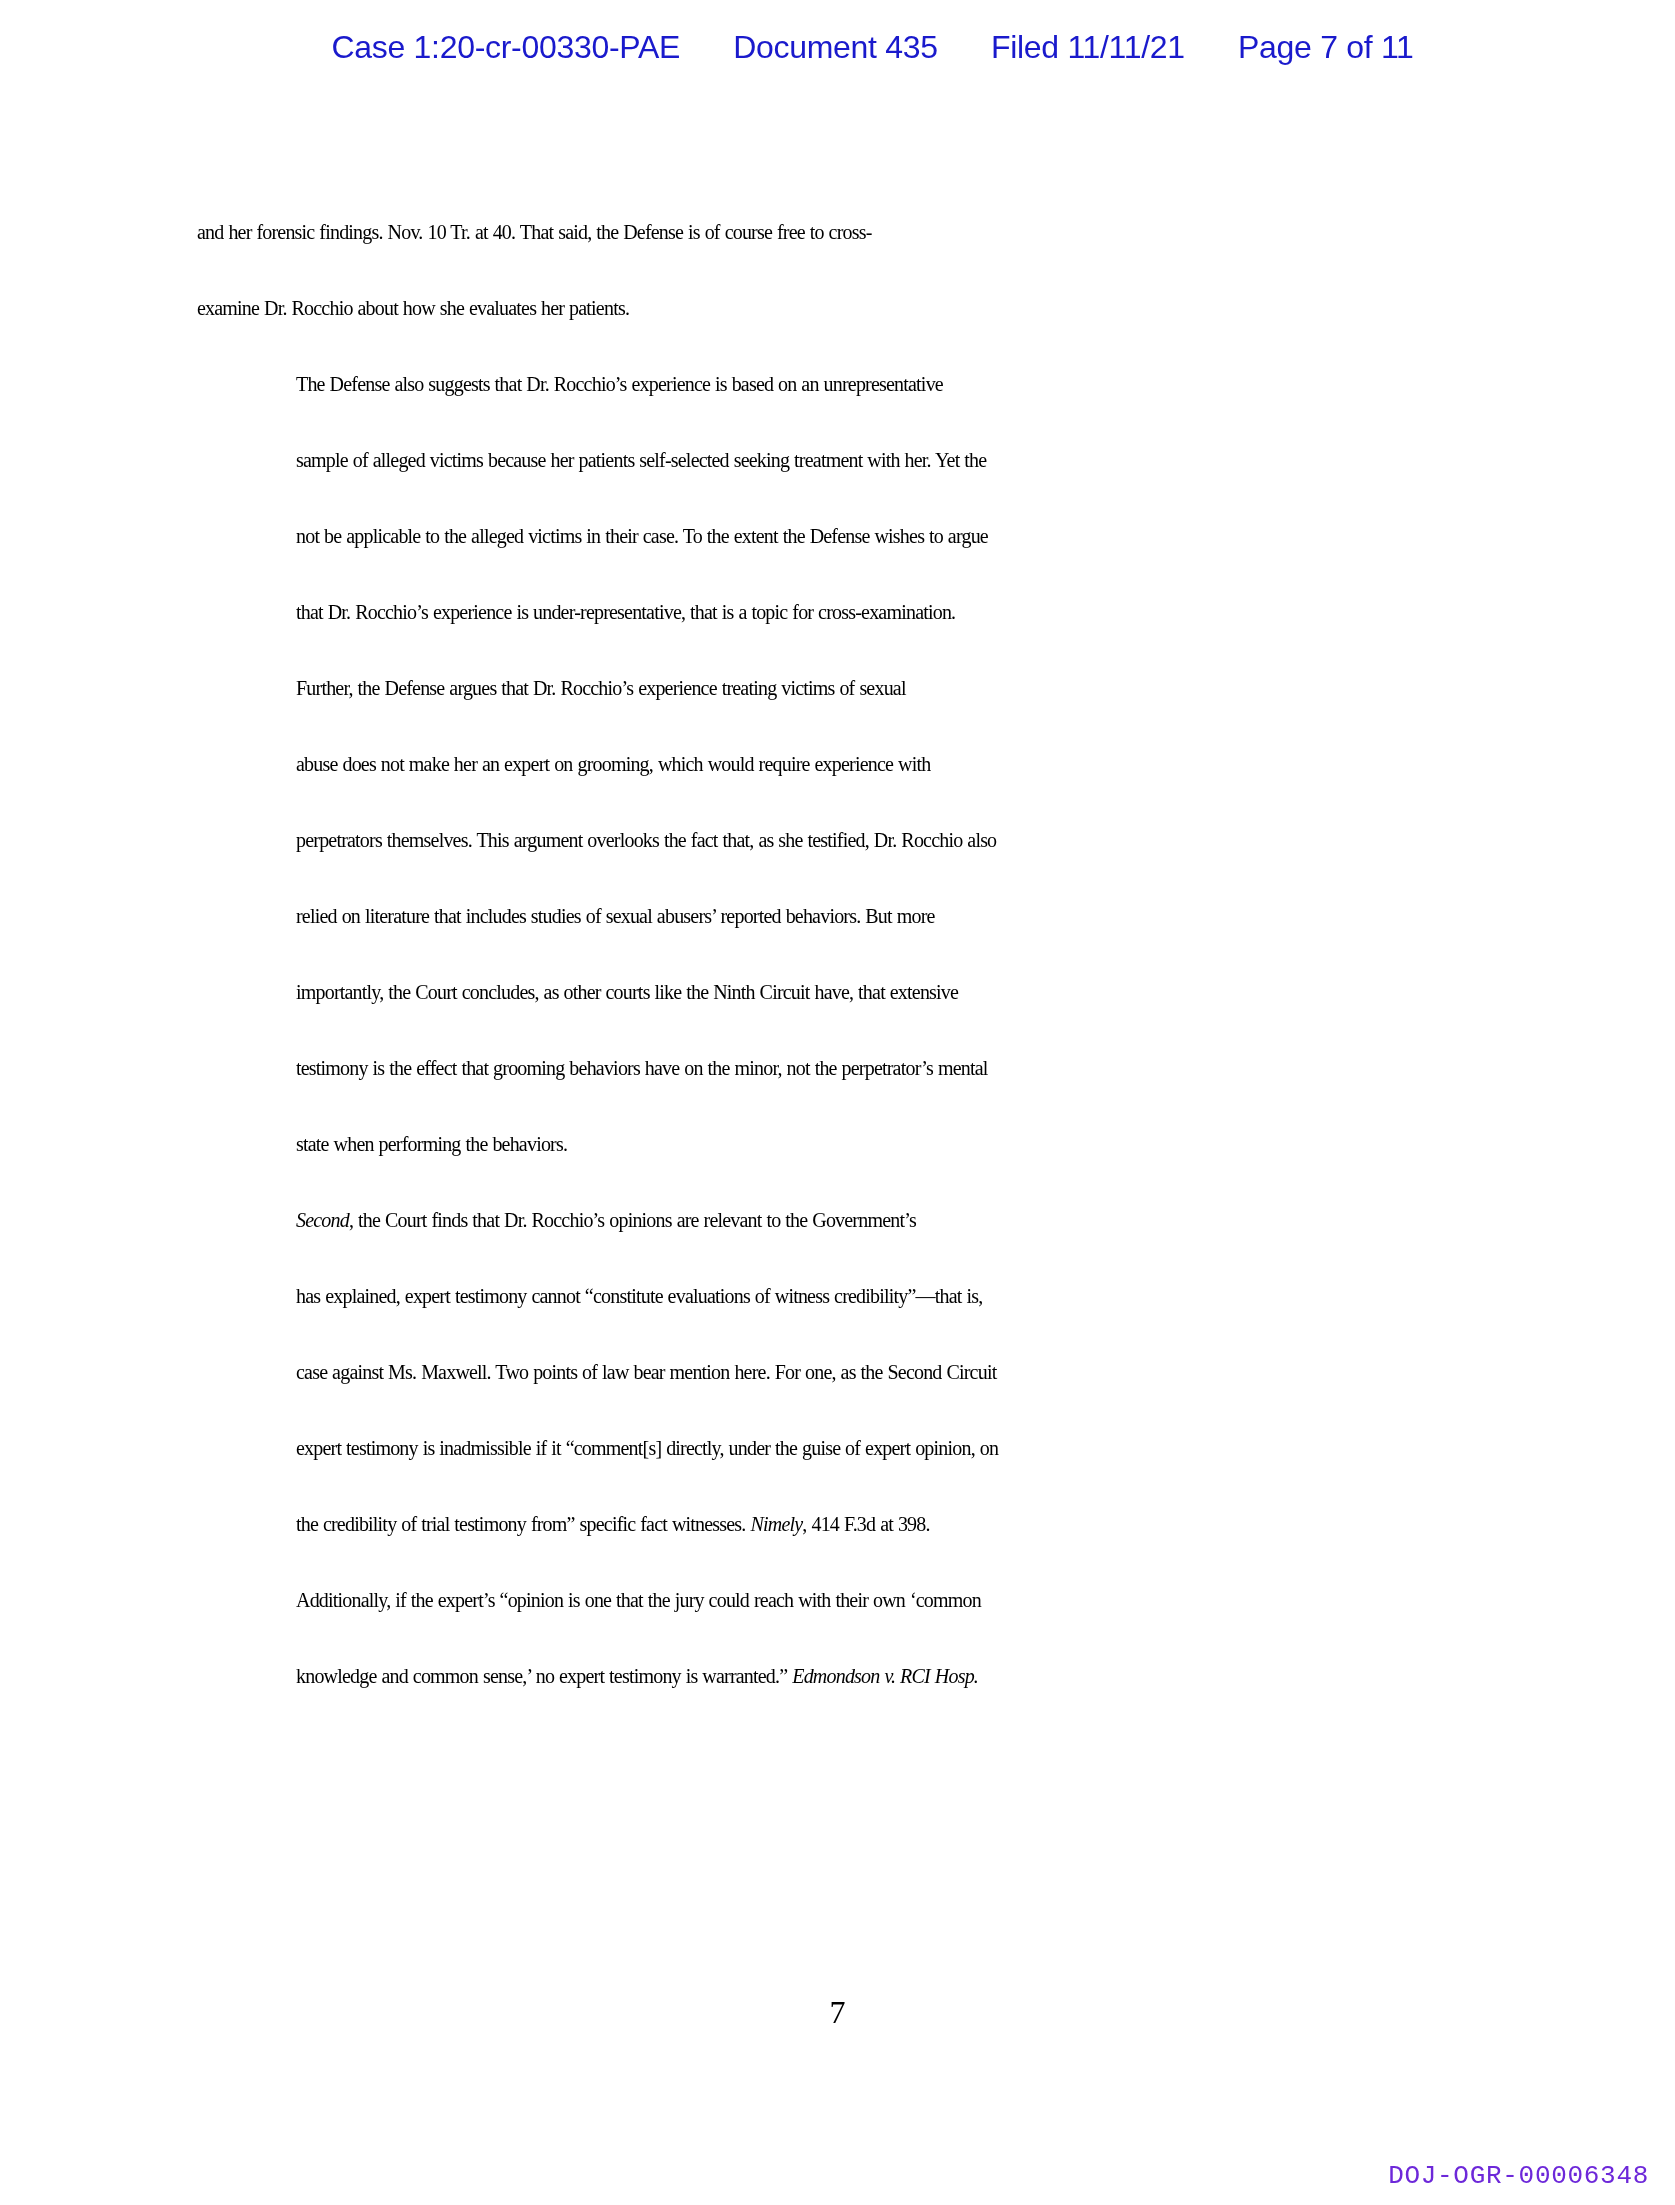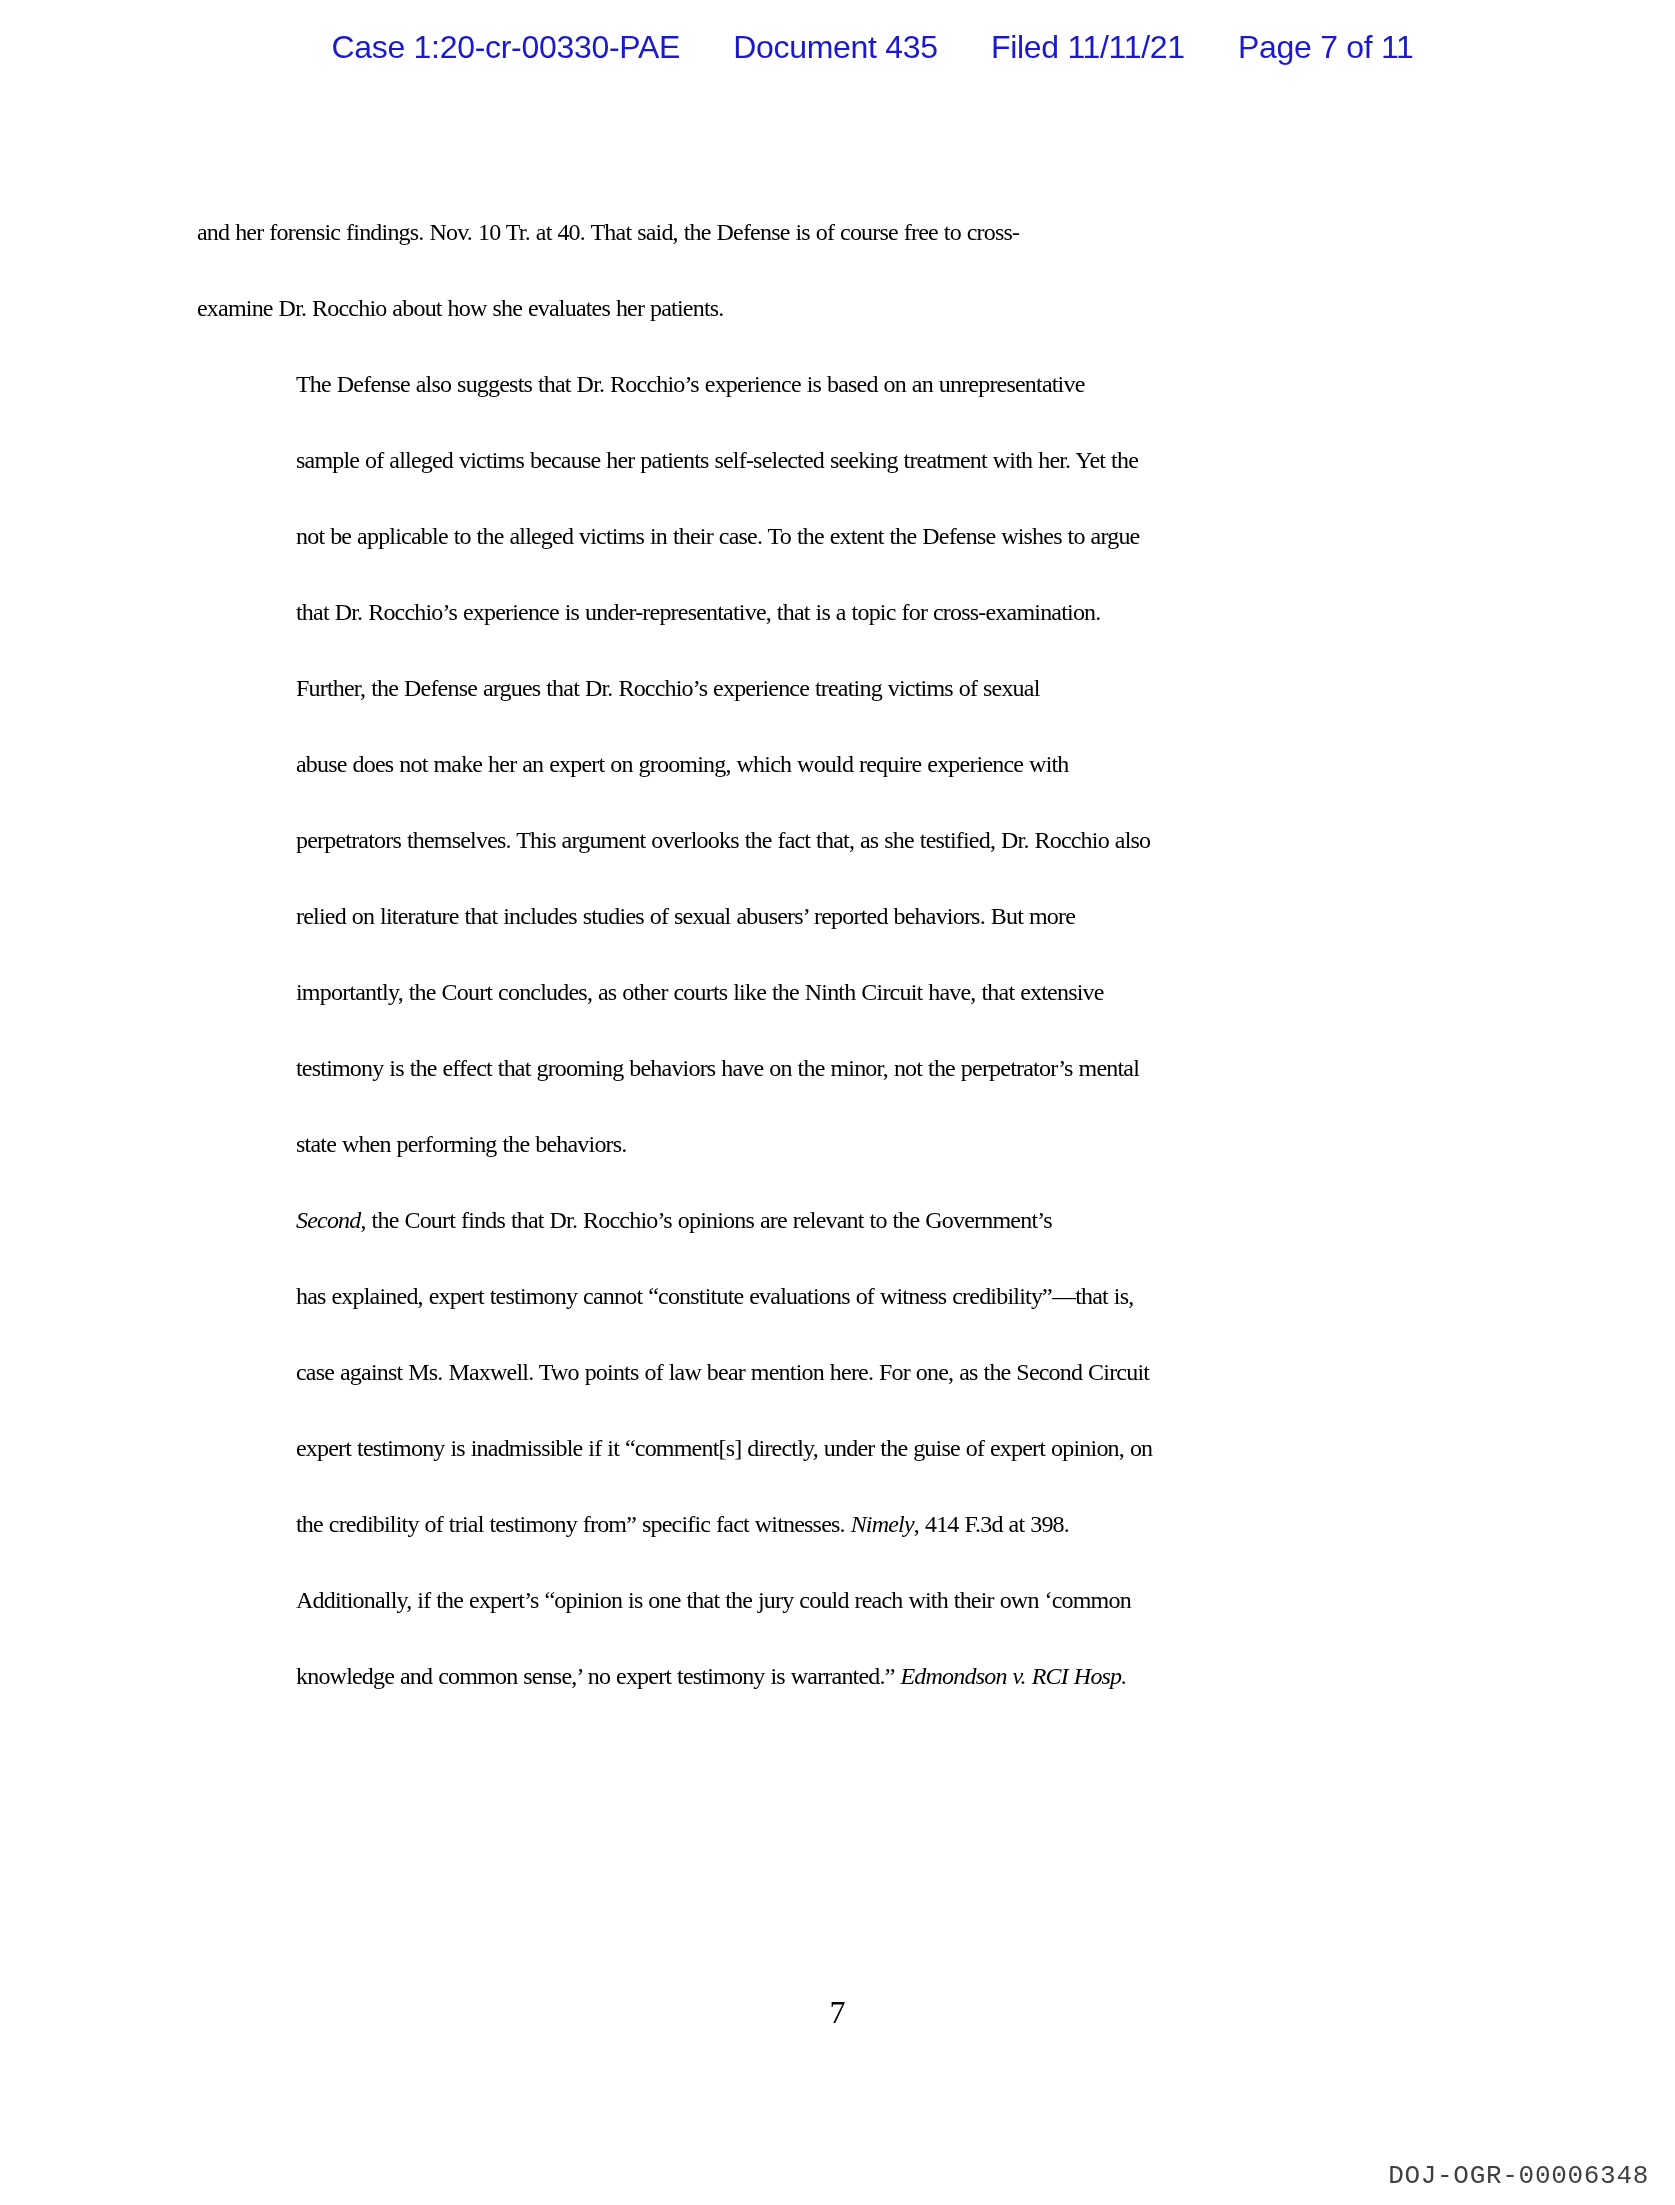--- a/index.html
+++ b/index.html
@@ -30,21 +30,21 @@
     }
     .header-stamp span {
       display: inline-block;
       margin: 0 22.3px;
     }
     .body-text {
       position: absolute;
       top: 194px;
       left: 197px;
       width: 1288px;
-      font-size: 24px;
+      font-size: 20px;
       line-height: 76px;
       letter-spacing: -0.8px;
       word-spacing: 0.7px;
     }
     .para {
       margin: 0;
       text-align: left;
     }
     .para.indent {
       text-indent: 99px;
@@ -63,21 +63,21 @@
       width: 1675px;
       text-align: center;
       font-size: 32px;
     }
     .bates {
       position: absolute;
       top: 2161px;
       right: 26px;
       font-family: "Liberation Mono", "DejaVu Sans Mono", monospace;
       font-size: 26px;
-      color: #404040;
+      color: #6d28d9;
       letter-spacing: 0.7px;
     }
   </style>
 </head>
 <body>
 
 <div class="header-stamp">
   <span>Case 1:20-cr-00330-PAE</span>
   <span>Document 435</span>
   <span>Filed 11/11/21</span>

